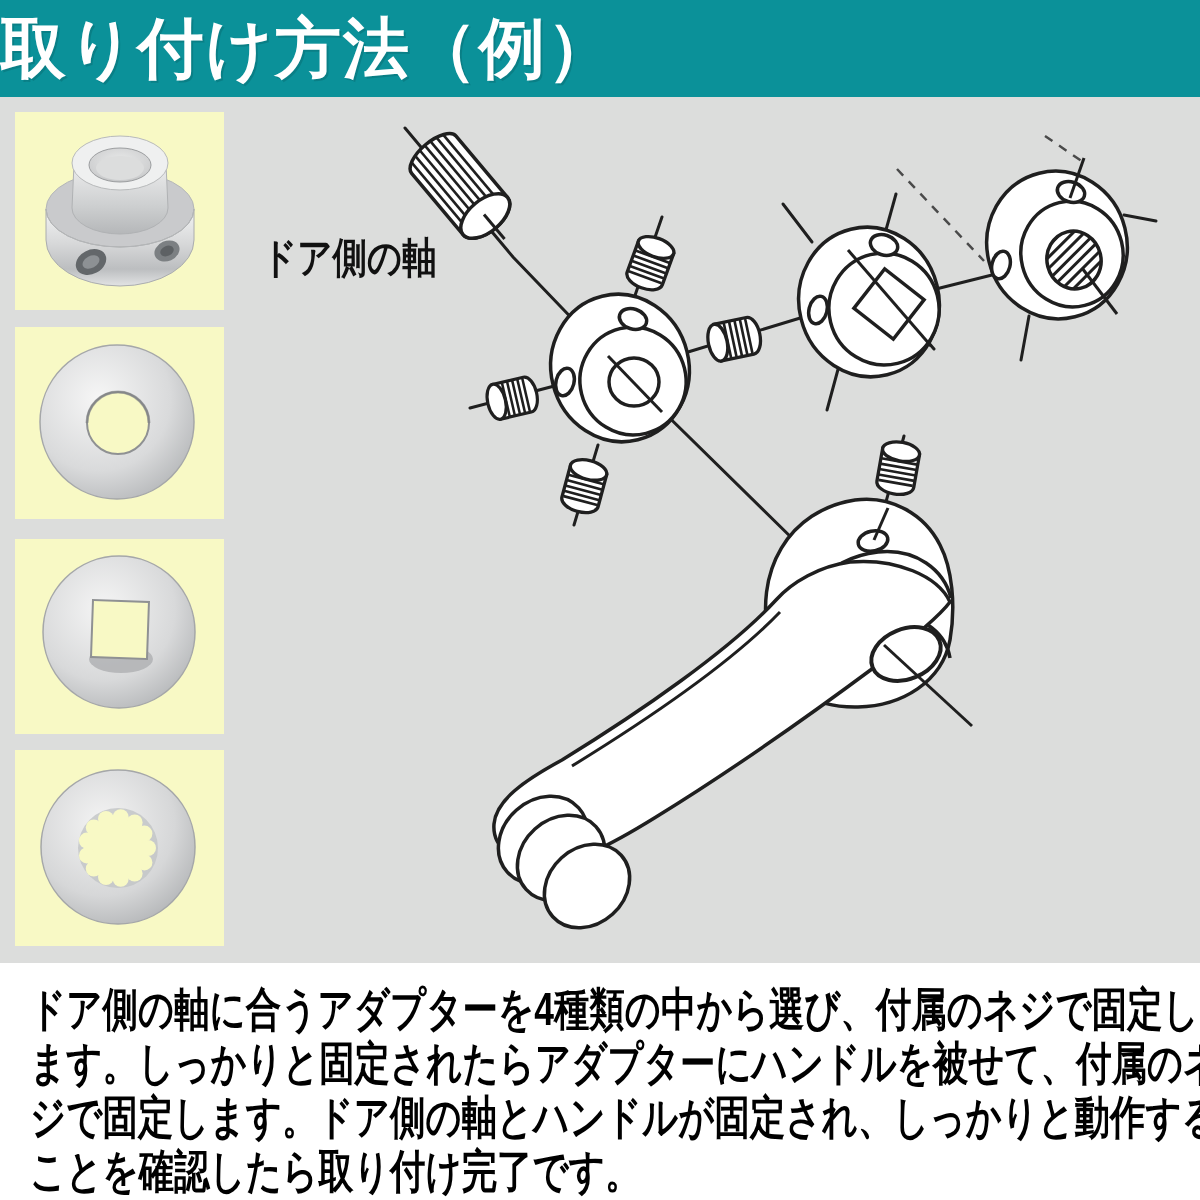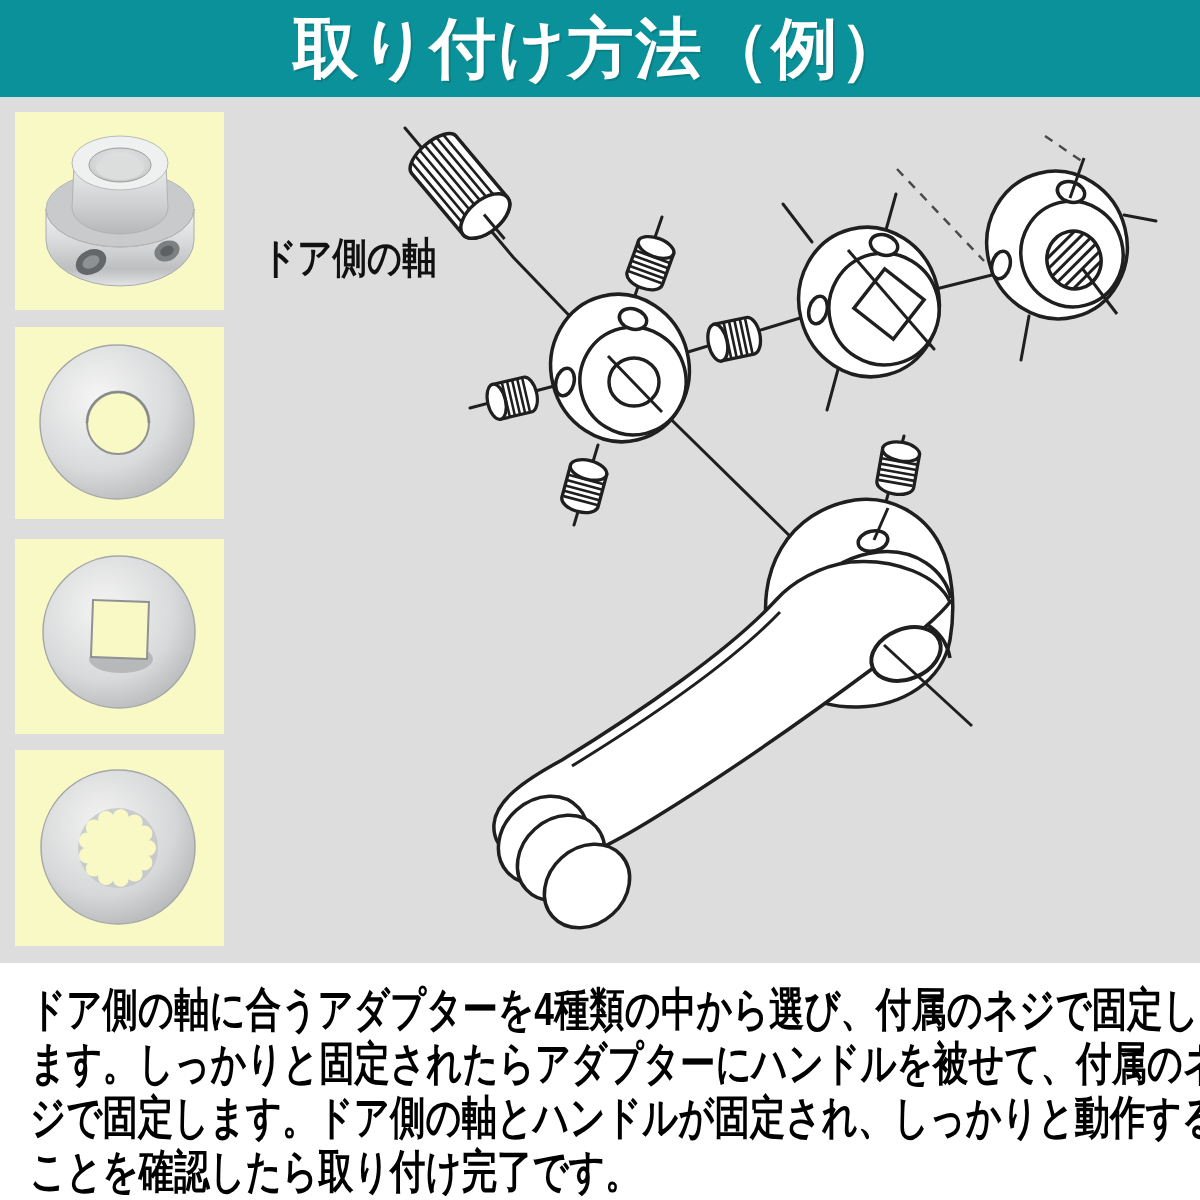--- a/index.html
+++ b/index.html
@@ -1,19 +1,19 @@
 <!DOCTYPE html>
 <html><head>
 <meta charset="utf-8">
 <style>
   html,body{margin:0;padding:0;background:#ffffff;}
   .page{position:relative;width:1200px;height:1200px;background:#ffffff;overflow:hidden;
         font-family:"Liberation Sans","DejaVu Sans",sans-serif;}
   .banner{position:absolute;left:0;top:0;width:1200px;height:97px;background:#0b9199;
-          display:flex;align-items:center;justify-content:center;}
+          display:flex;align-items:center;}
   .banner h1{margin:0;color:#ffffff;font-size:66px;font-weight:bold;letter-spacing:2px;
              text-shadow:2px 2px 0 rgba(0,0,0,0.12);}
   .gray-stage{position:absolute;left:0;top:97px;width:1200px;height:866px;background:#dcdddc;}
   .tile{position:absolute;left:15px;width:209px;background:#f8f9c5;}
   .tile svg{display:block;}
   .t1{top:112px;height:198px;}
   .t2{top:327px;height:192px;}
   .t3{top:539px;height:195px;}
   .t4{top:750px;height:196px;}
   .diagram-svg{position:absolute;left:0;top:97px;}

